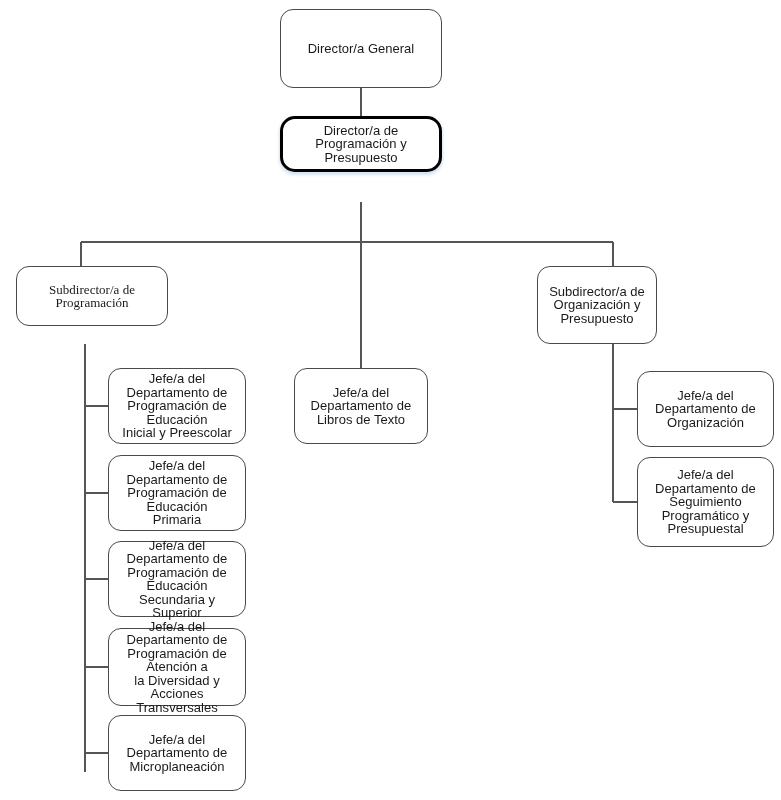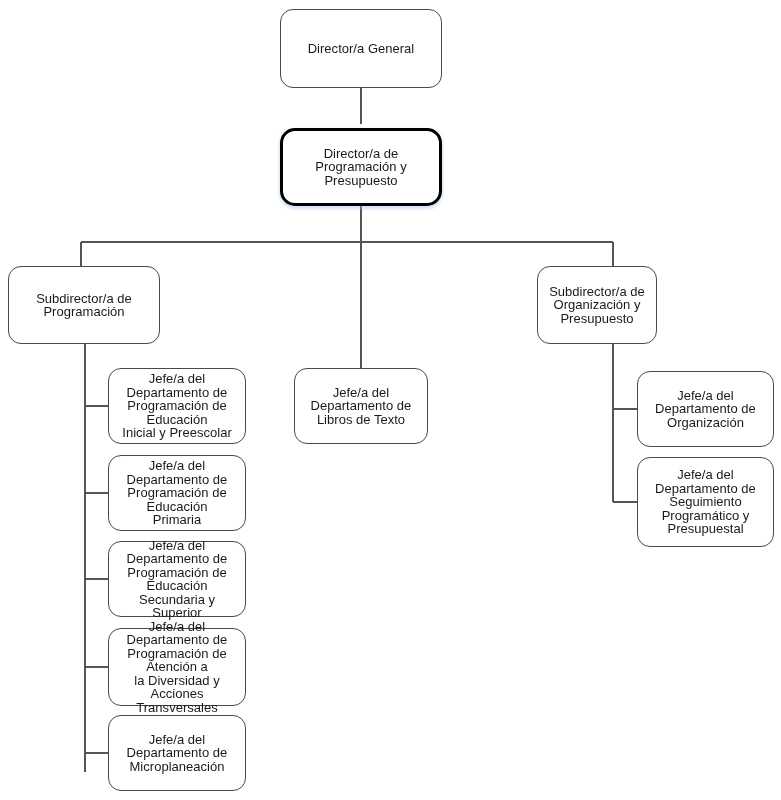--- a/index.html
+++ b/index.html
@@ -86,26 +86,26 @@
       <line x1="613" y1="344" x2="613" y2="502"></line>
       <line x1="613" y1="409" x2="637" y2="409"></line>
       <line x1="613" y1="502" x2="637" y2="502"></line>
     </g>
   </svg>
 
   <div class="node" style="left:280px; top:9px; width:162px; height:79px;">
     <span class="label">Director/a General</span>
   </div>
 
-  <div class="node highlight" style="left:280px; top:128px; width:162px; height:78px;">
+  <div class="node highlight" style="left:280px; top:116px; width:162px; height:56px;">
     <span class="label">Director/a de Programación y
 Presupuesto</span>
   </div>
 
-  <div class="node" style="left:8px; top:266px; width:152px; height:78px;">
+  <div class="node" style="left:16px; top:266px; width:152px; height:60px;font-family:Liberation Serif, serif;">
     <span class="label">Subdirector/a de Programación</span>
   </div>
 
   <div class="node" style="left:537px; top:266px; width:120px; height:78px;">
     <span class="label">Subdirector/a de Organización y
 Presupuesto</span>
   </div>
 
   <div class="node" style="left:294px; top:368px; width:134px; height:76px;">
     <span class="label">Jefe/a del Departamento de

